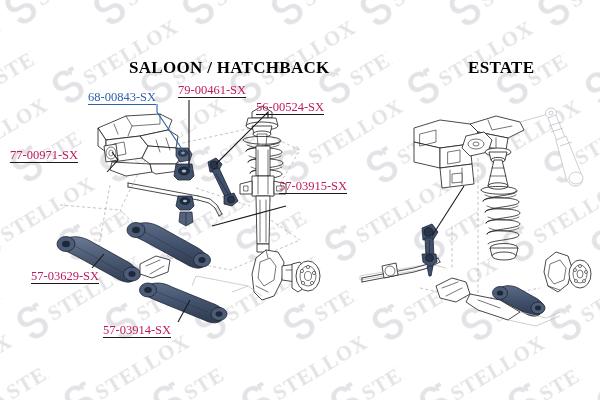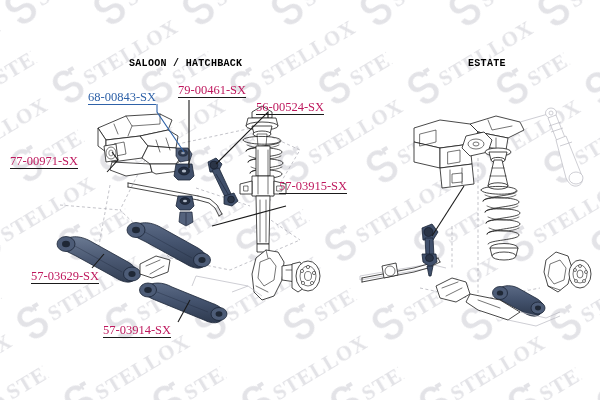--- a/index.html
+++ b/index.html
@@ -33,23 +33,23 @@
   }
   #label-layer {
     position: absolute;
     left: 0; top: 0;
     width: 600px;
     height: 400px;
     z-index: 3;
   }
   .section-heading {
     position: absolute;
-    font-family: Liberation Mono, monospace;
+    font-family: Liberation Serif, serif;
     font-weight: bold;
-    font-size: 10px;
+    font-size: 17px;
     letter-spacing: 0.3px;
     color: #000000;
     white-space: nowrap;
   }
   .part-label {
     position: absolute;
     font-family: "Liberation Serif", serif;
     font-size: 12.5px;
     color: #be185d;
     white-space: nowrap;
@@ -449,21 +449,21 @@
     <div class="section-heading" style="left:129px; top:58px;">SALOON / HATCHBACK</div>
 
     <div class="section-heading" style="left:452px; top:58px;padding-left:16px;">ESTATE</div>
 
     <div class="part-label highlight" style="left:88px; top:90px;">68-00843-SX</div>
 
     <div class="part-label" style="left:178px; top:83px;">79-00461-SX</div>
 
     <div class="part-label" style="left:256px; top:100px;">56-00524-SX</div>
 
-    <div class="part-label" style="left:10px; top:154px;">77-00971-SX</div>
+    <div class="part-label" style="left:10px; top:148px;">77-00971-SX</div>
 
     <div class="part-label" style="left:279px; top:179px;">57-03915-SX</div>
 
     <div class="part-label" style="left:1px; top:269px;margin-left:30px;">57-03629-SX</div>
 
     <div class="part-label" style="left:103px; top:323px;text-align:center;">57-03914-SX</div>
 
   </div>
 
 </div>

